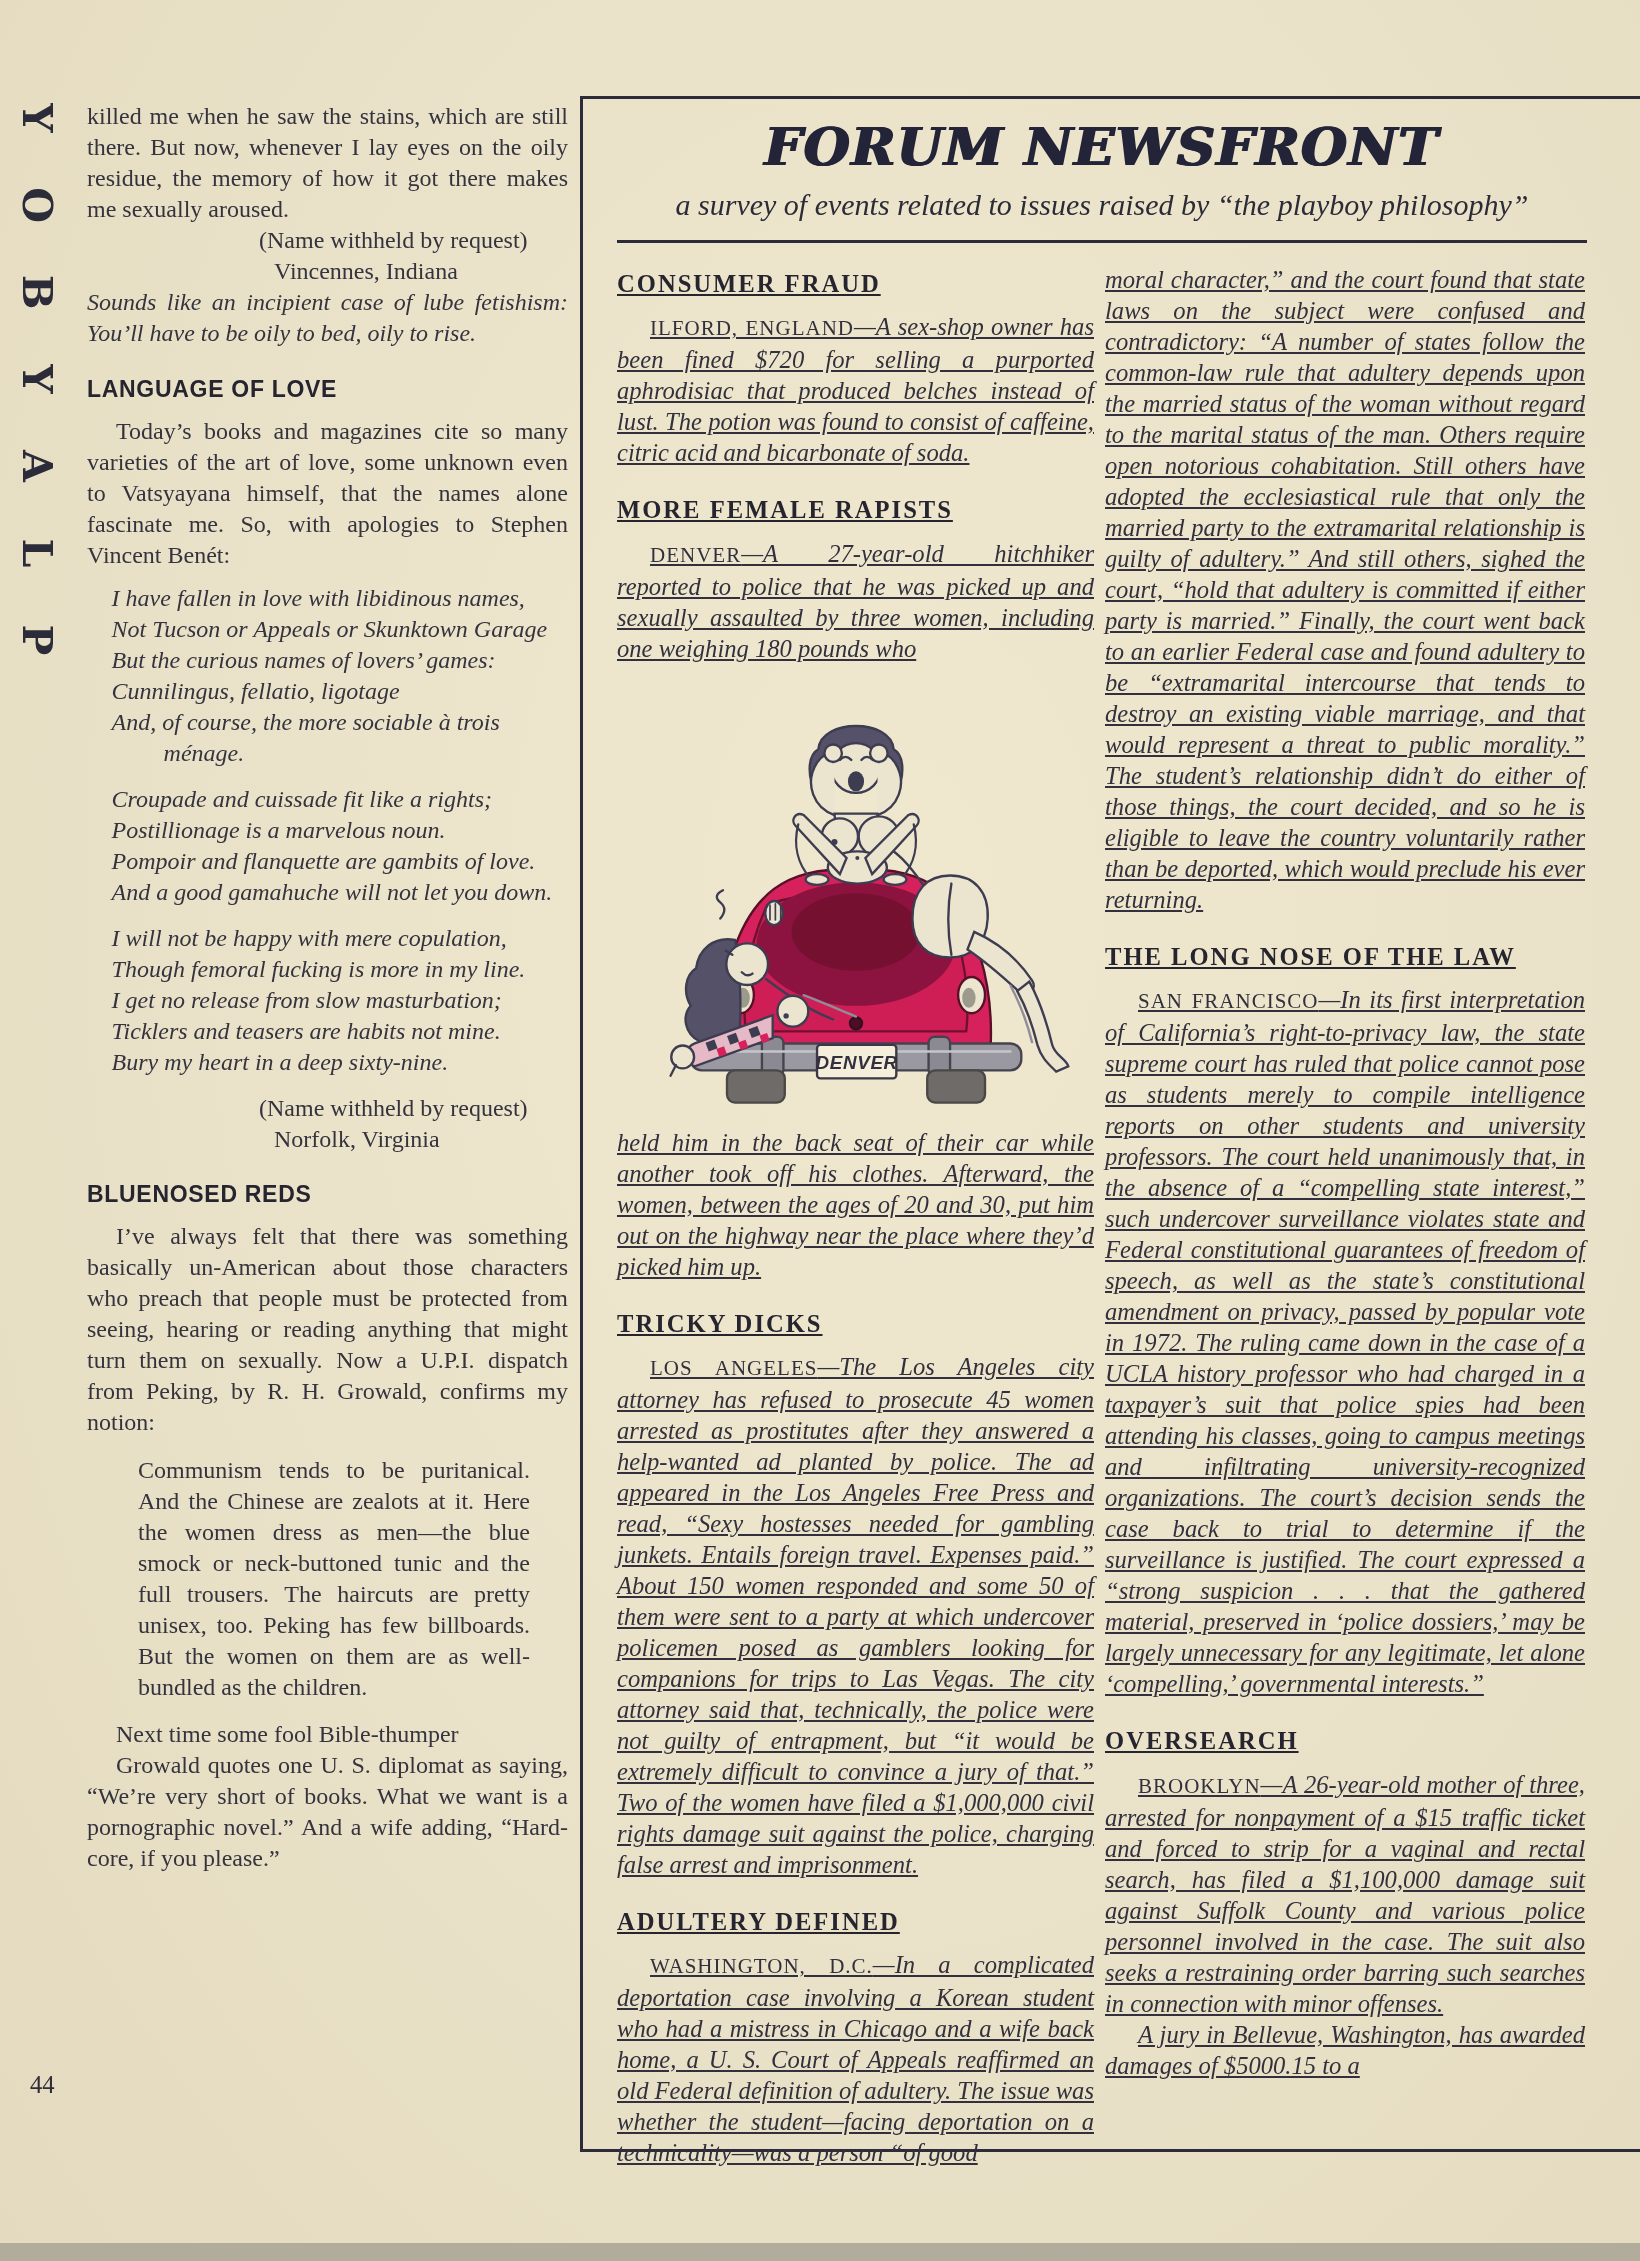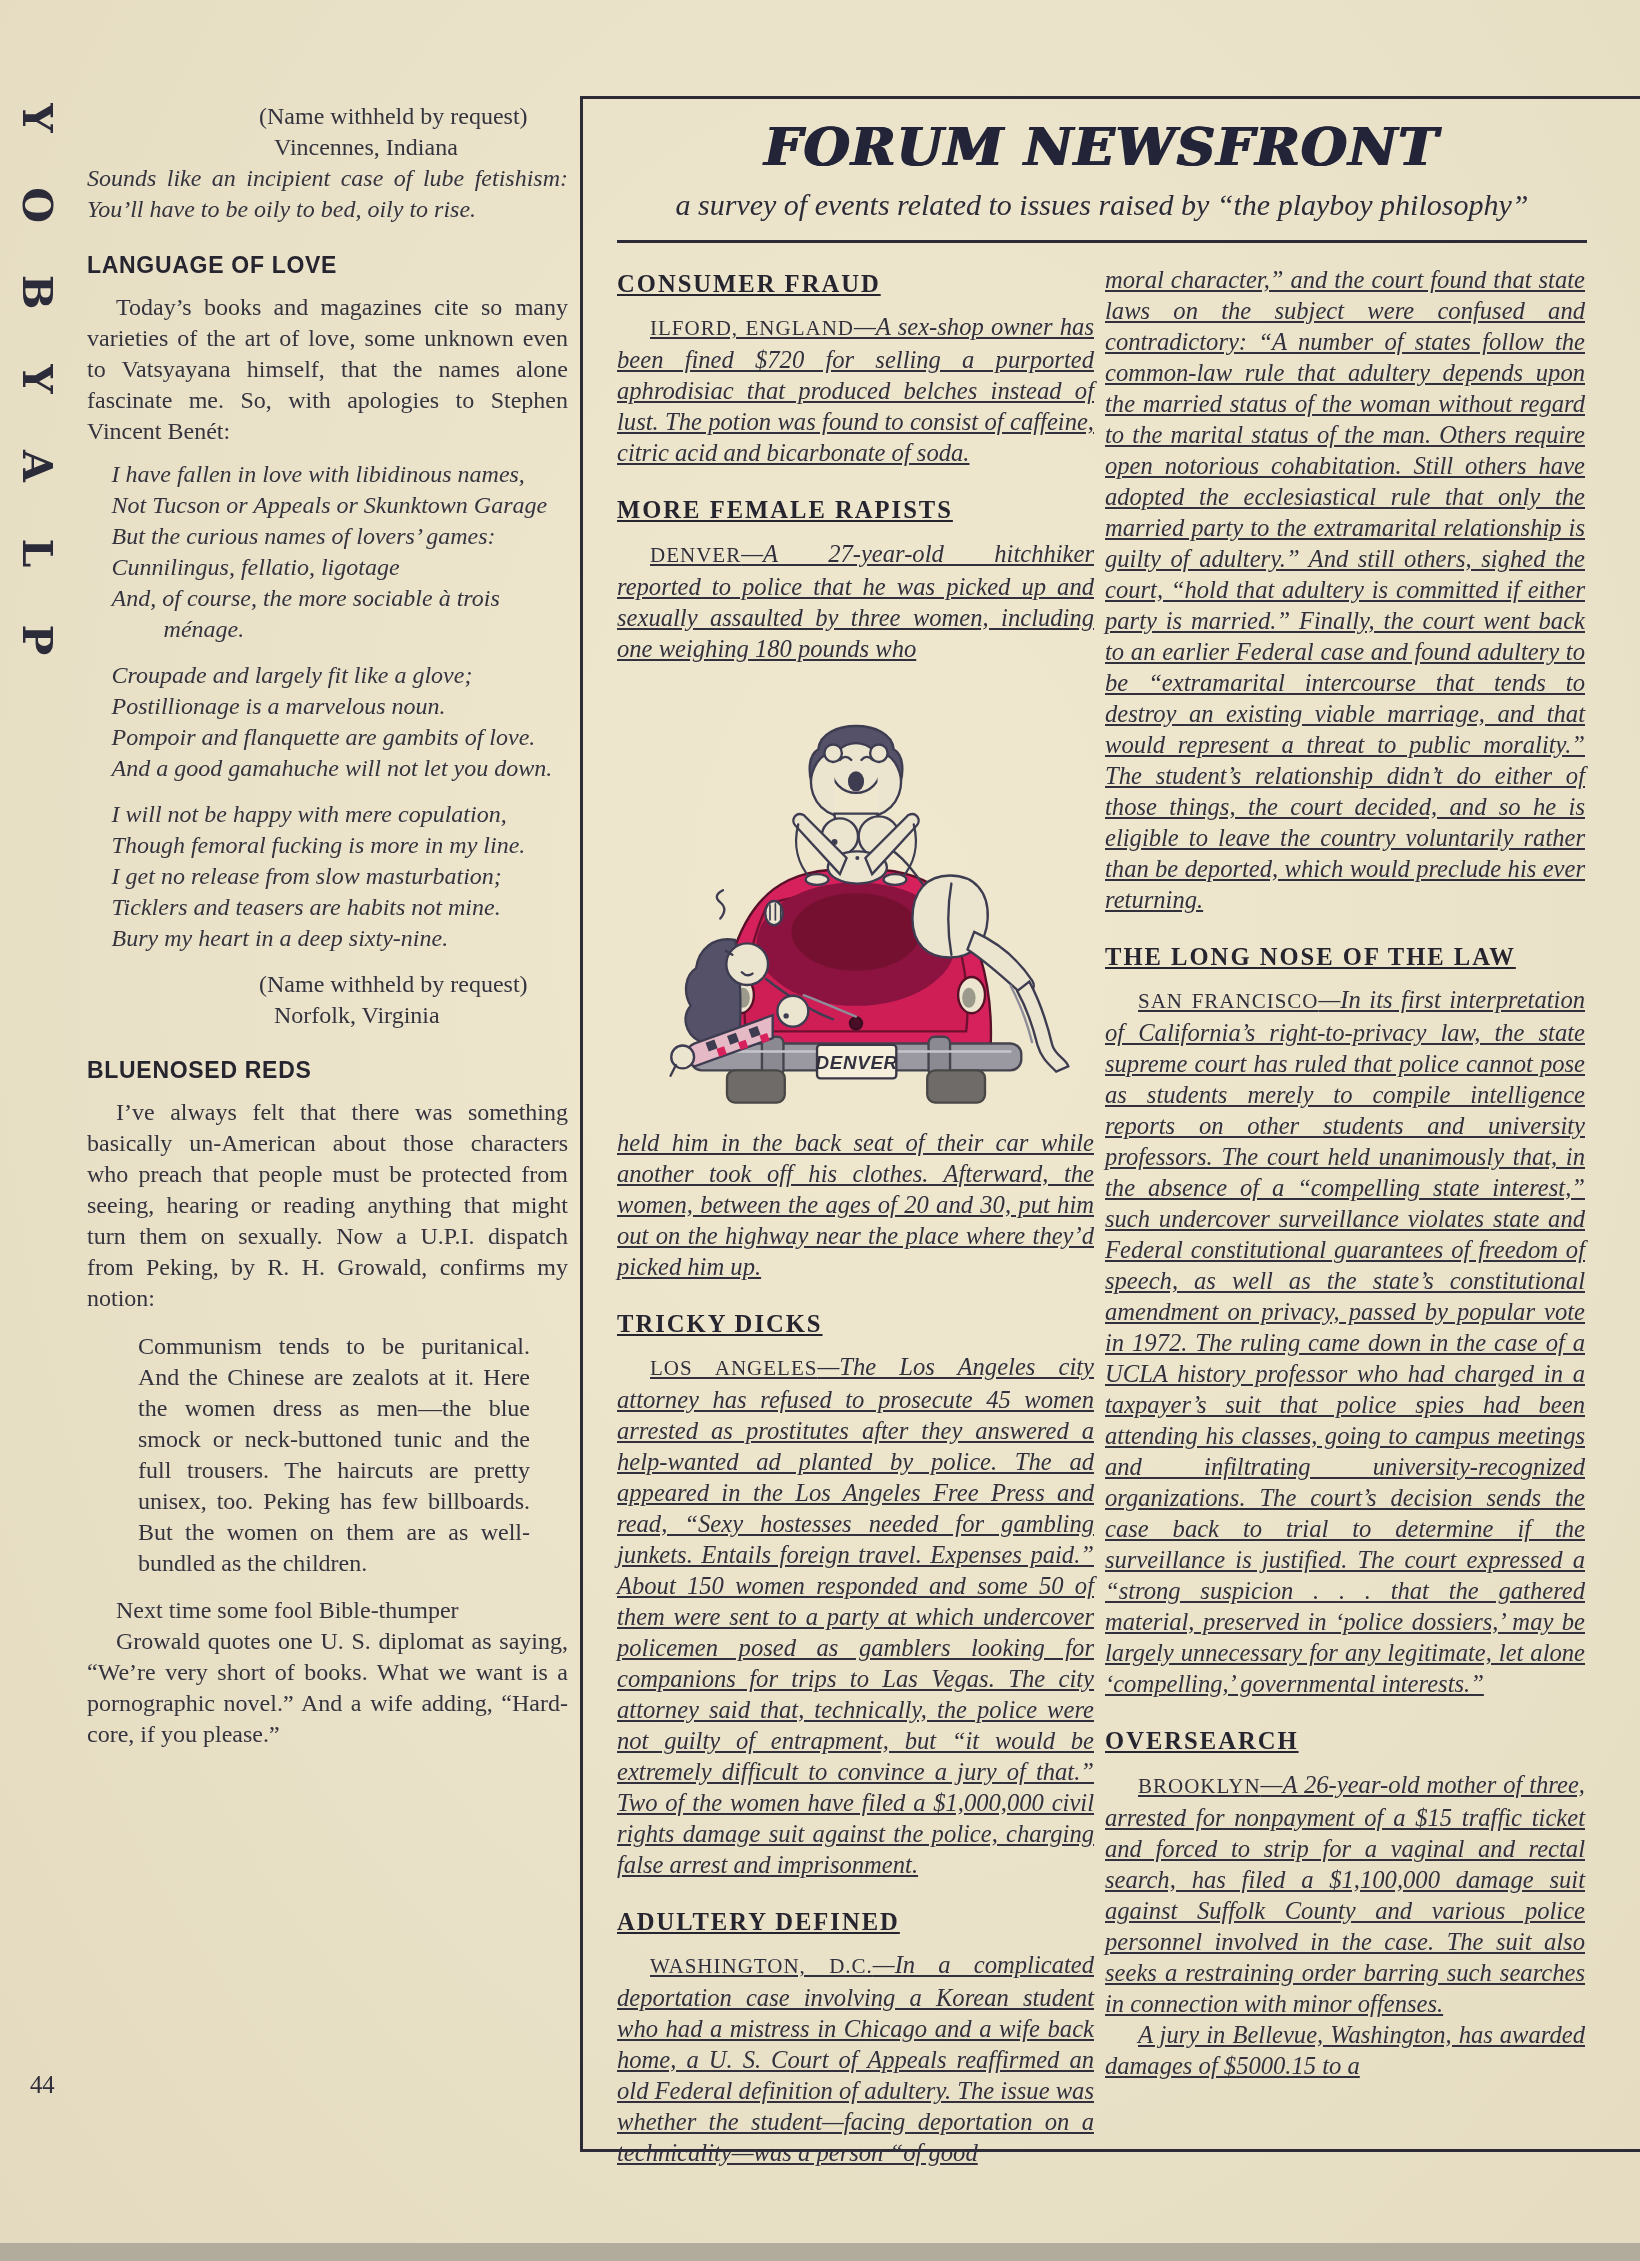--- a/index.html
+++ b/index.html
@@ -57,39 +57,40 @@
     <span>Y</span>
     <span>O</span>
     <span>B</span>
     <span>Y</span>
     <span>A</span>
     <span>L</span>
     <span>P</span>
   </div>
 
   <div class="outer">
+    <p>killed me when he saw the stains, which are still there. But now, whenever I lay eyes on the oily residue, the memory of how it got there makes me sexually aroused.</p>
     <p class="attr">
       <span>(Name withheld by request)</span><br>
       <span class="place">Vincennes, Indiana</span>
     </p>
     <p class="reply">Sounds like an incipient case of lube fetishism: You’ll have to be oily to bed, oily to rise.</p>
 
     <p class="sans-h">LANGUAGE OF LOVE</p>
     <p class="indent">Today’s books and magazines cite so many varieties of the art of love, some unknown even to Vatsyayana himself, that the names alone fascinate me. So, with apologies to Stephen Vincent Benét:</p>
 
     <div class="poem">
       <div class="stanza">
         <p class="v">I have fallen in love with libidinous names,</p>
         <p class="v">Not Tucson or Appeals or Skunktown Garage</p>
         <p class="v">But the curious names of lovers’ games:</p>
         <p class="v">Cunnilingus, fellatio, ligotage</p>
         <p class="v">And, of course, the more sociable à trois ménage.</p>
       </div>
       <div class="stanza">
-        <p class="v">Croupade and largely fit like a glove;</p>
+        <p class="v">Croupade and cuissade fit like a rights;</p>
         <p class="v">Postillionage is a marvelous noun.</p>
         <p class="v">Pompoir and flanquette are gambits of love.</p>
         <p class="v">And a good gamahuche will not let you down.</p>
       </div>
       <div class="stanza">
         <p class="v">I will not be happy with mere copulation,</p>
         <p class="v">Though femoral fucking is more in my line.</p>
         <p class="v">I get no release from slow masturbation;</p>
         <p class="v">Ticklers and teasers are habits not mine.</p>
         <p class="v">Bury my heart in a deep sixty-nine.</p>

